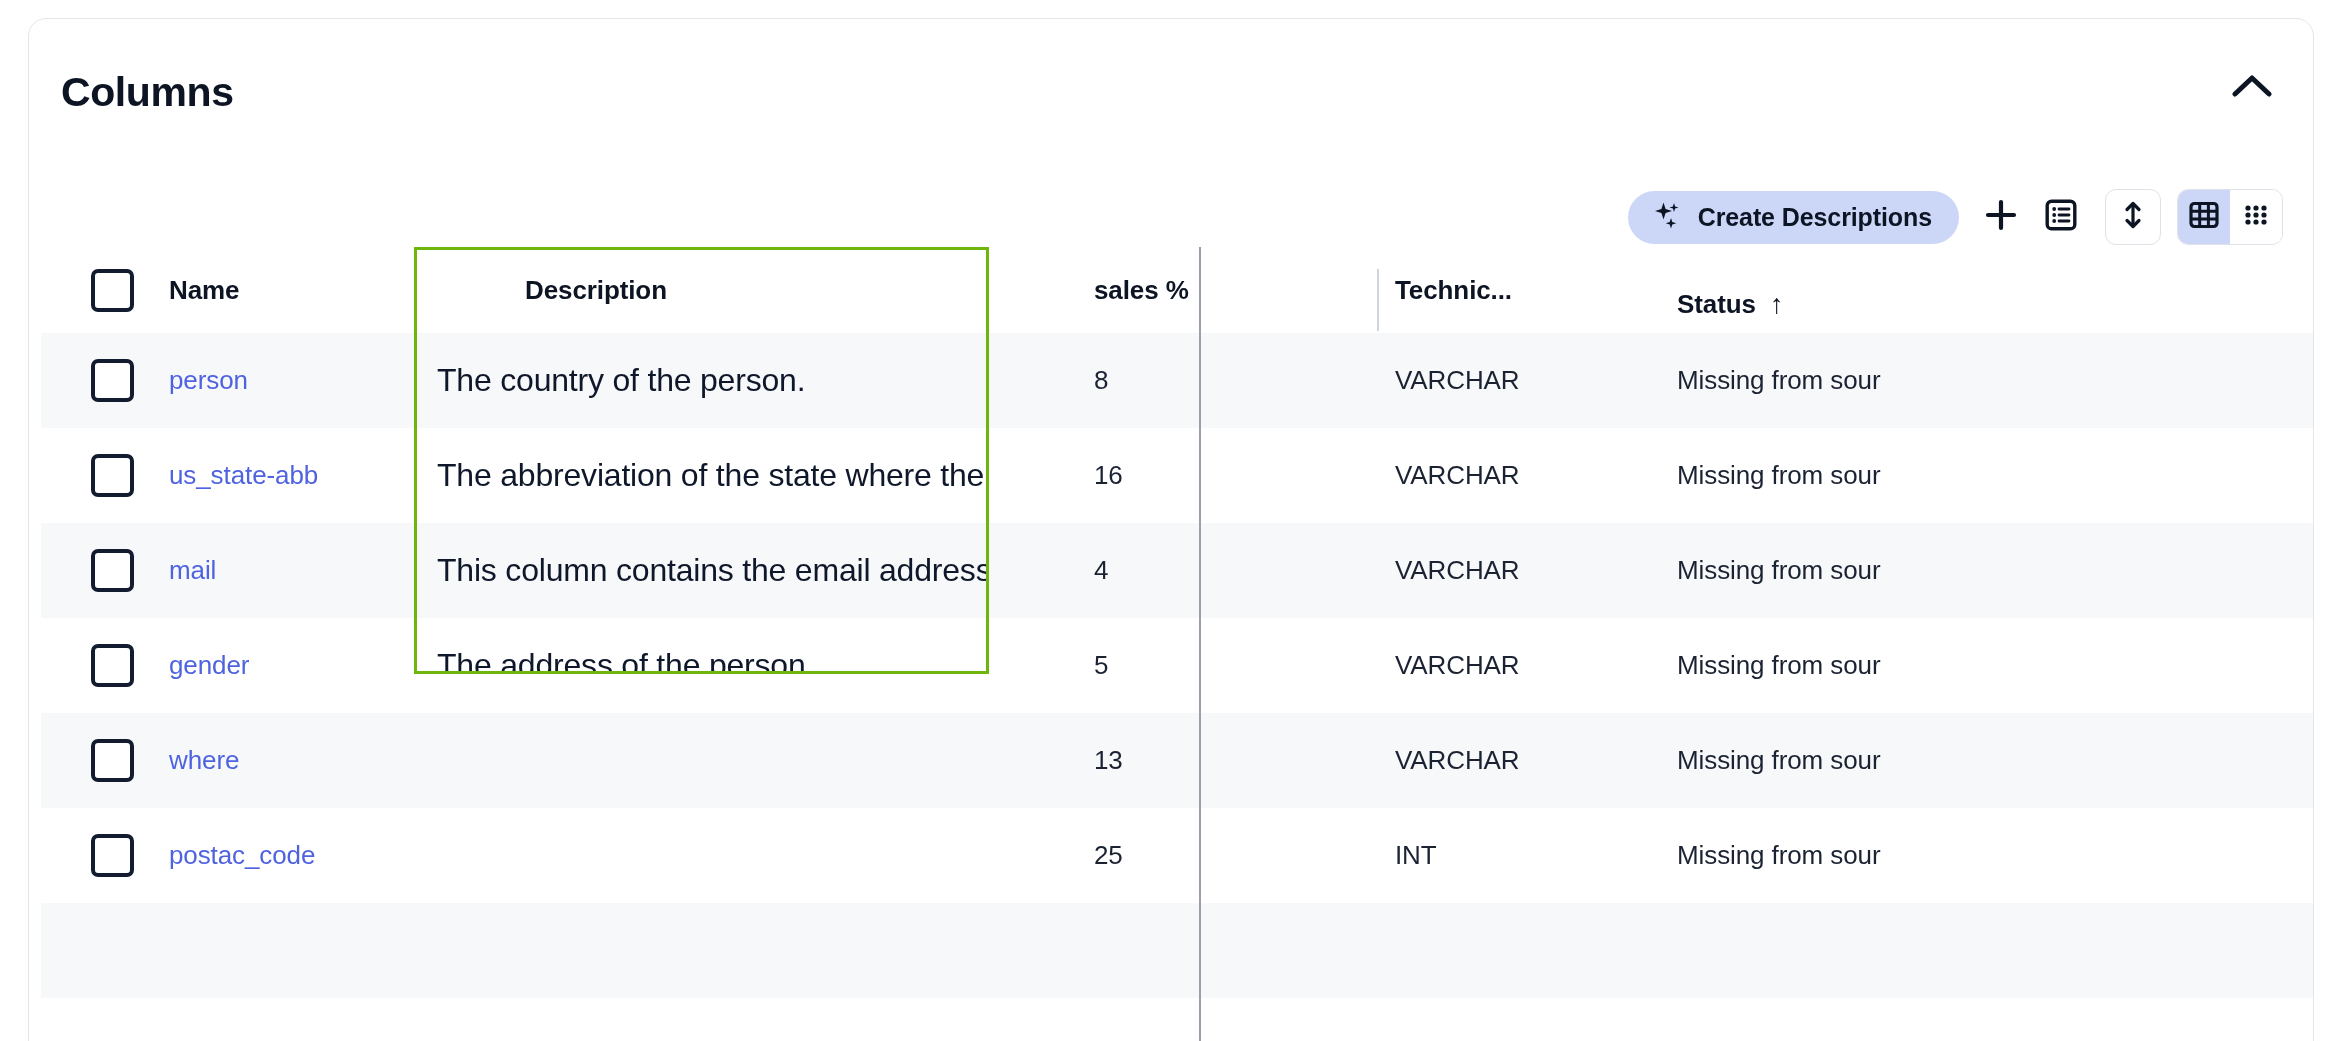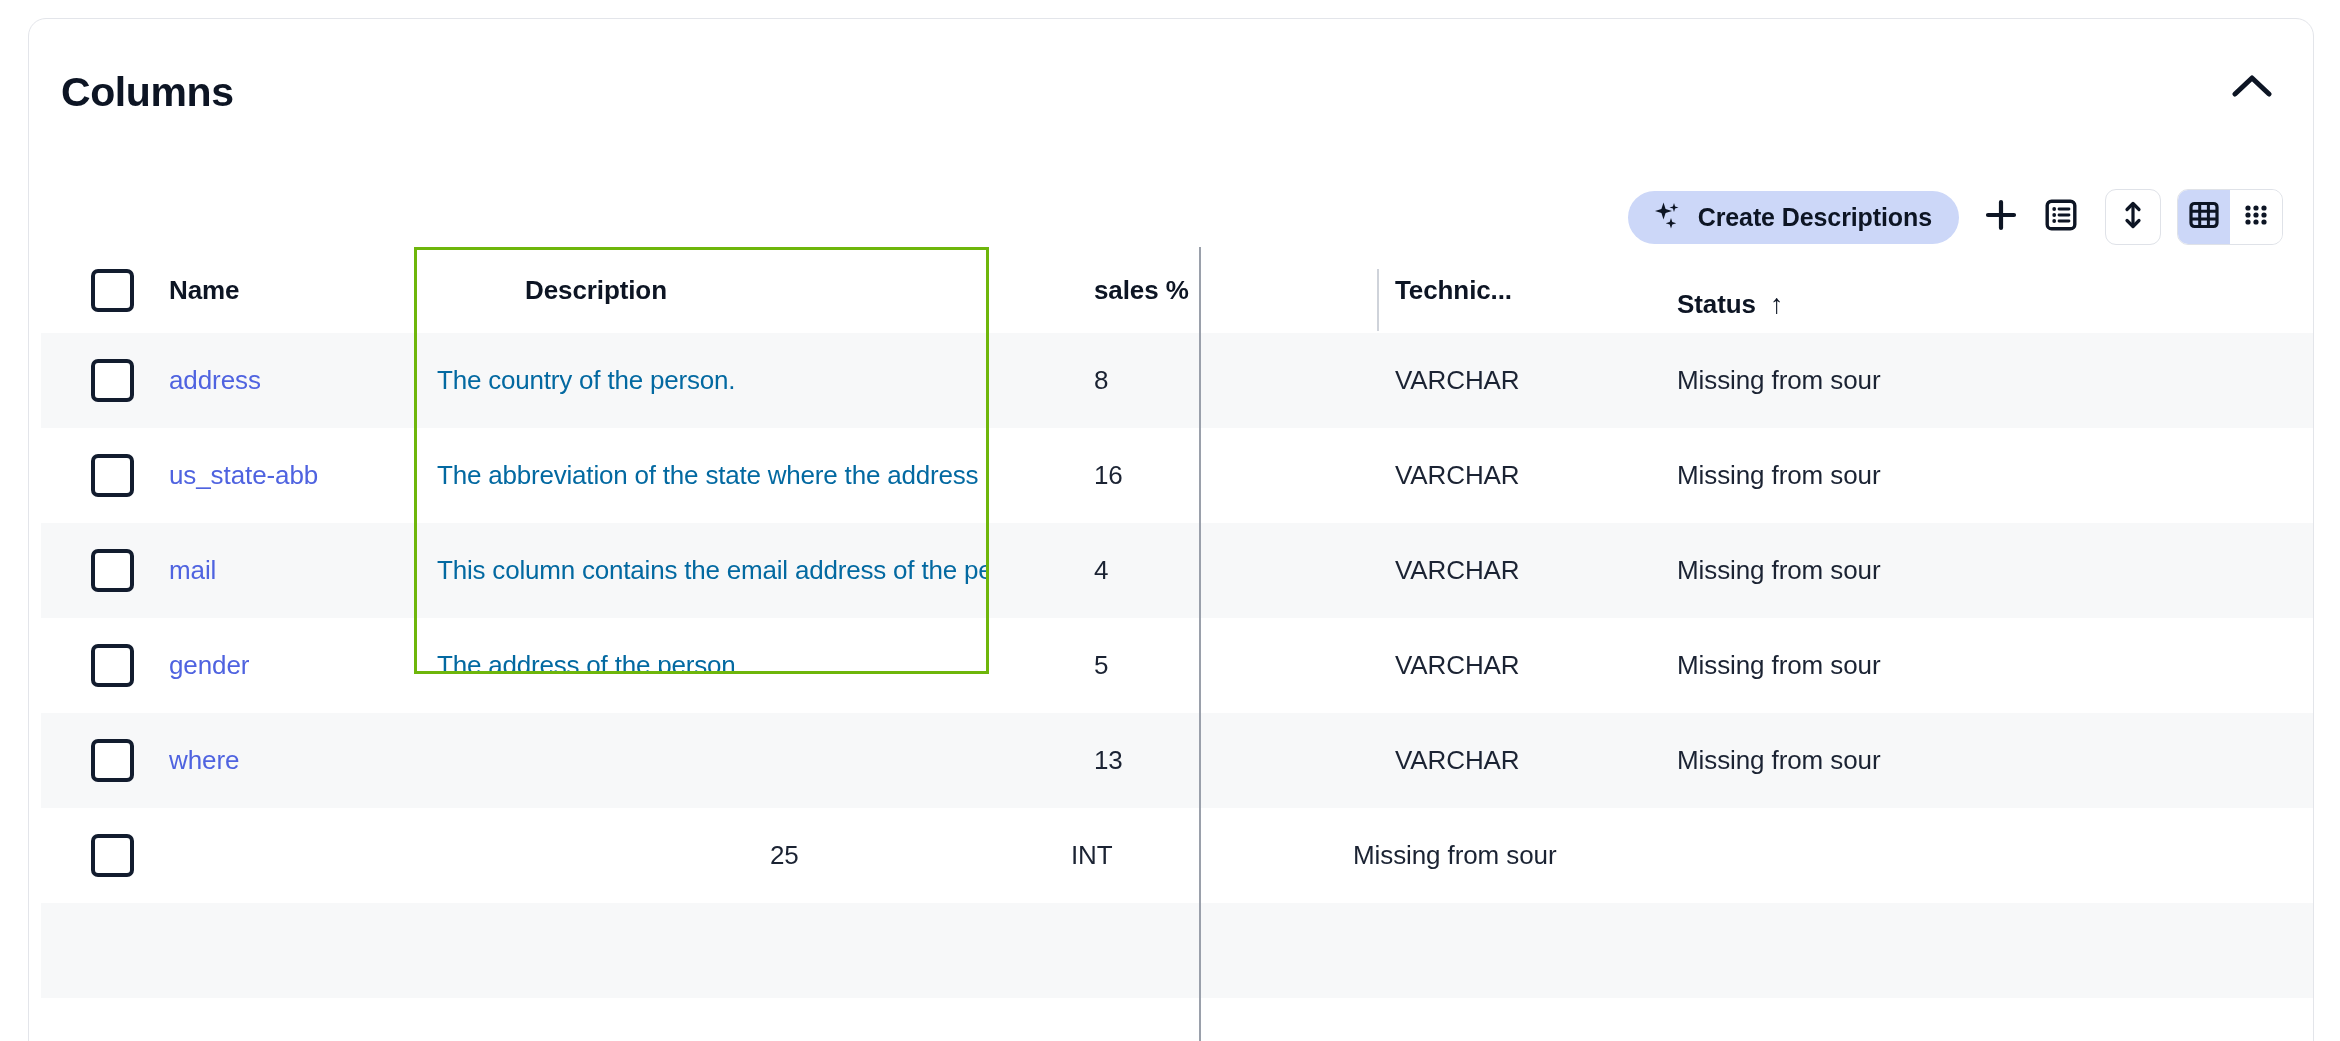--- a/index.html
+++ b/index.html
@@ -156,22 +156,22 @@
     letter-spacing: -0.1px;
   }
   .cell-link {
     font-size: 26px;
     color: #4f63e0;
     white-space: nowrap;
     cursor: pointer;
     letter-spacing: -0.1px;
   }
   .cell-desc {
-    font-size: 26px;
-    color: #0369a1;
+    font-size: 32px;
+    color: #0f172a;
     white-space: nowrap;
     letter-spacing: -0.2px;
   }
 
   
   .divider-tall {
     position: absolute;
     left: 1170px;
     top: 228px;
     width: 2px;
@@ -324,21 +324,21 @@
           <span class="sort-arrow">↑</span>
         </span>
       </div>
     </div>
 
     <div class="row alt">
       <div class="c-check">
         <div class="cb"></div>
       </div>
       <div class="c-name">
-        <span class="cell-link">address</span>
+        <span class="cell-link">person</span>
       </div>
       <div class="c-desc"></div>
       <div class="c-sales">
         <span class="cell">8</span>
       </div>
       <div class="c-tech">
         <span class="cell">VARCHAR</span>
       </div>
       <div class="c-status">
         <span class="cell">Missing from sour</span>
@@ -417,20 +417,23 @@
         <span class="cell">VARCHAR</span>
       </div>
       <div class="c-status">
         <span class="cell">Missing from sour</span>
       </div>
     </div>
 
     <div class="row">
       <div class="c-check">
         <div class="cb"></div>
+      </div>
+      <div class="c-name">
+        <span class="cell-link">postac_code</span>
       </div>
       <div class="c-desc"></div>
       <div class="c-sales">
         <span class="cell">25</span>
       </div>
       <div class="c-tech">
         <span class="cell">INT</span>
       </div>
       <div class="c-status">
         <span class="cell">Missing from sour</span>

